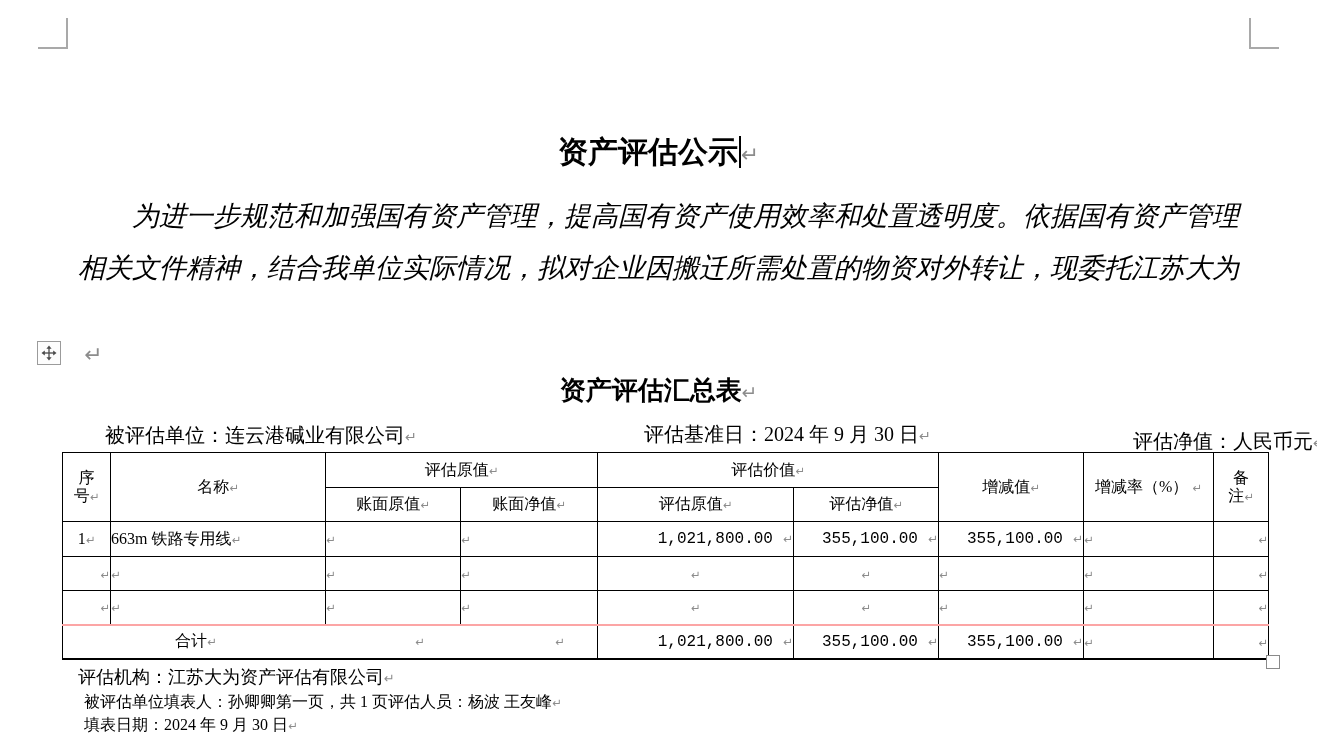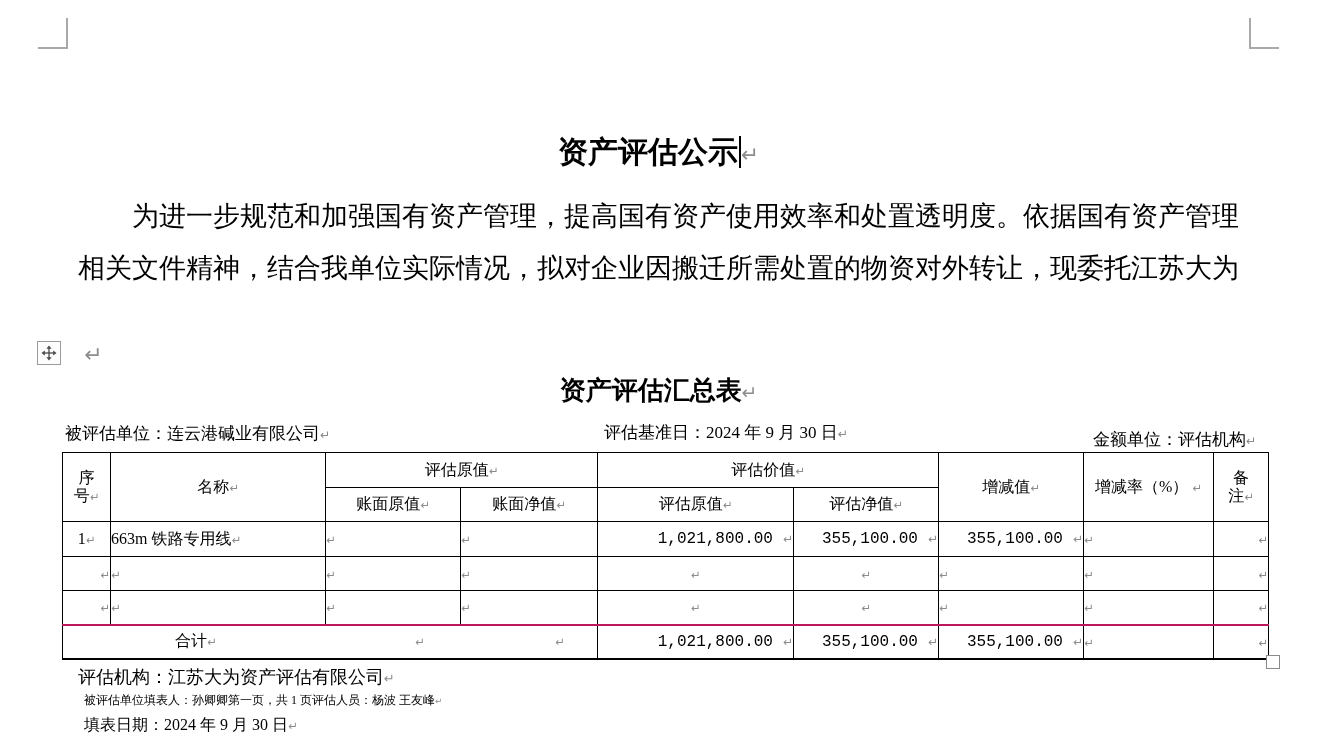--- a/index.html
+++ b/index.html
@@ -18,62 +18,62 @@
   .cmark .h { position:absolute; width:30px; height:2px; background:#a9a9a9; }
   
   .doc-title { position:absolute; left:0; width:1317px; text-align:center;
     font-size:30px; font-weight:bold; line-height:40px; }
   .t1 { top:56px; } .t2 { top:109px;margin-top:23px; }
   .caret { display:inline-block; width:2px; height:32px; background:#000;
     vertical-align:-6px; margin-left:1px; }
   
   .body-par { position:absolute; left:78px; top:190px; width:1172px;
     font-size:27px; line-height:52px; }
-  .body-par .ln { white-space:nowrap; }
+  .body-par .ln { white-space:nowrap;font-style:italic; }
   .indent { text-indent:54px; }
   
   .move-handle { position:absolute; left:37px; top:341px; width:24px; height:24px;
     border:1px solid #9b9b9b; background:#fdfdfd; display:flex;
     align-items:center; justify-content:center; }
   .stray-pc { position:absolute; left:84px; top:342px; font-size:22px; }
   
   .section-title { position:absolute; top:373px; left:0; width:1317px;
     text-align:center; font-size:26px; font-weight:bold; }
   
-  .meta { position:absolute; font-size:17px; white-space:nowrap; }
+  .meta { position:absolute; font-size:20px; white-space:nowrap;margin-left:40px; }
   .meta-unit { left:65px; top:422px; }
   .meta-date { left:604px; top:421px; }
   .meta-cur  { left:1093px; top:428px; }
   
   table.sum { position:absolute; left:62px; top:452px; width:1206px;
     border-collapse:collapse; table-layout:fixed; font-size:16px; }
   table.sum td { border:1px solid #000; height:34px; vertical-align:middle;
     overflow:hidden; padding:0; }
   tr.hr1 td { height:35px; } tr.dr1 td { height:35px; }
   td.th { text-align:center; }
   td.two-line span.lbl { white-space:pre-line; display:inline; line-height:17px; }
   td.num { text-align:right; padding-right:5px;
     font-family:"Liberation Mono", monospace; font-size:16px; }
   td.num .pc { margin-left:10px; font-size:12px; }
   td.ctr { text-align:center; }
   td.lpc { text-align:left; padding-left:28px; }
   td.rpc { text-align:right; padding-right:3px; }
   td.name-cell { text-align:left; padding-left:12px; }
   td.name-empty { text-align:left; padding-left:32px; }
-  tr.total td { border-top:2px solid #be185d; border-bottom:2px solid #000; }
+  tr.total td { border-top:2px solid #fca5a5; border-bottom:2px solid #000; }
   td.total-merged { position:relative; }
   td.total-merged .abs { position:absolute; top:0; height:100%;
     display:flex; align-items:center; }
   
   .resize-handle { position:absolute; left:1266px; top:655px; width:14px;
     height:14px; border:1px solid #8a8a8a; background:#fff; }
   
   .foot { position:absolute; white-space:nowrap; }
   .f1 { left:78px; top:665px; font-size:18px; }
-  .f2 { left:84px; top:692px; font-size:12px; }
+  .f2 { left:84px; top:692px; font-size:16px; }
   .f3 { left:84px; top:715px; font-size:16px; }
 </style>
 </head>
 <body>
 
 <div class="page">
 
   <div class="cmark">
     <div class="v" style="left:66px; top:18px;"></div>
     <div class="h" style="left:38px; top:47px;"></div>
@@ -101,21 +101,21 @@
         <rect x="3" y="7.35" width="10" height="1.3"></rect>
       </g>
     </svg>
   </div>
   <div class="stray-pc pc">↵</div>
 
   <div class="section-title"><span>资产评估汇总表</span><span class="pc">↵</span></div>
 
   <div class="meta meta-unit"><span>被评估单位：连云港碱业有限公司</span><span class="pc">↵</span></div>
   <div class="meta meta-date"><span>评估基准日：2024 年 9 月 30 日</span><span class="pc">↵</span></div>
-  <div class="meta meta-cur"><span>金额单位：评估机构</span><span class="pc">↵</span></div>
+  <div class="meta meta-cur"><span>评估净值：人民币元</span><span class="pc">↵</span></div>
 
   <table class="sum">
     <colgroup>
       <col style="width:48px">
         <col style="width:215px">
         <col style="width:135px">
       <col style="width:137px">
         <col style="width:196px">
         <col style="width:145px">
       <col style="width:145px">

